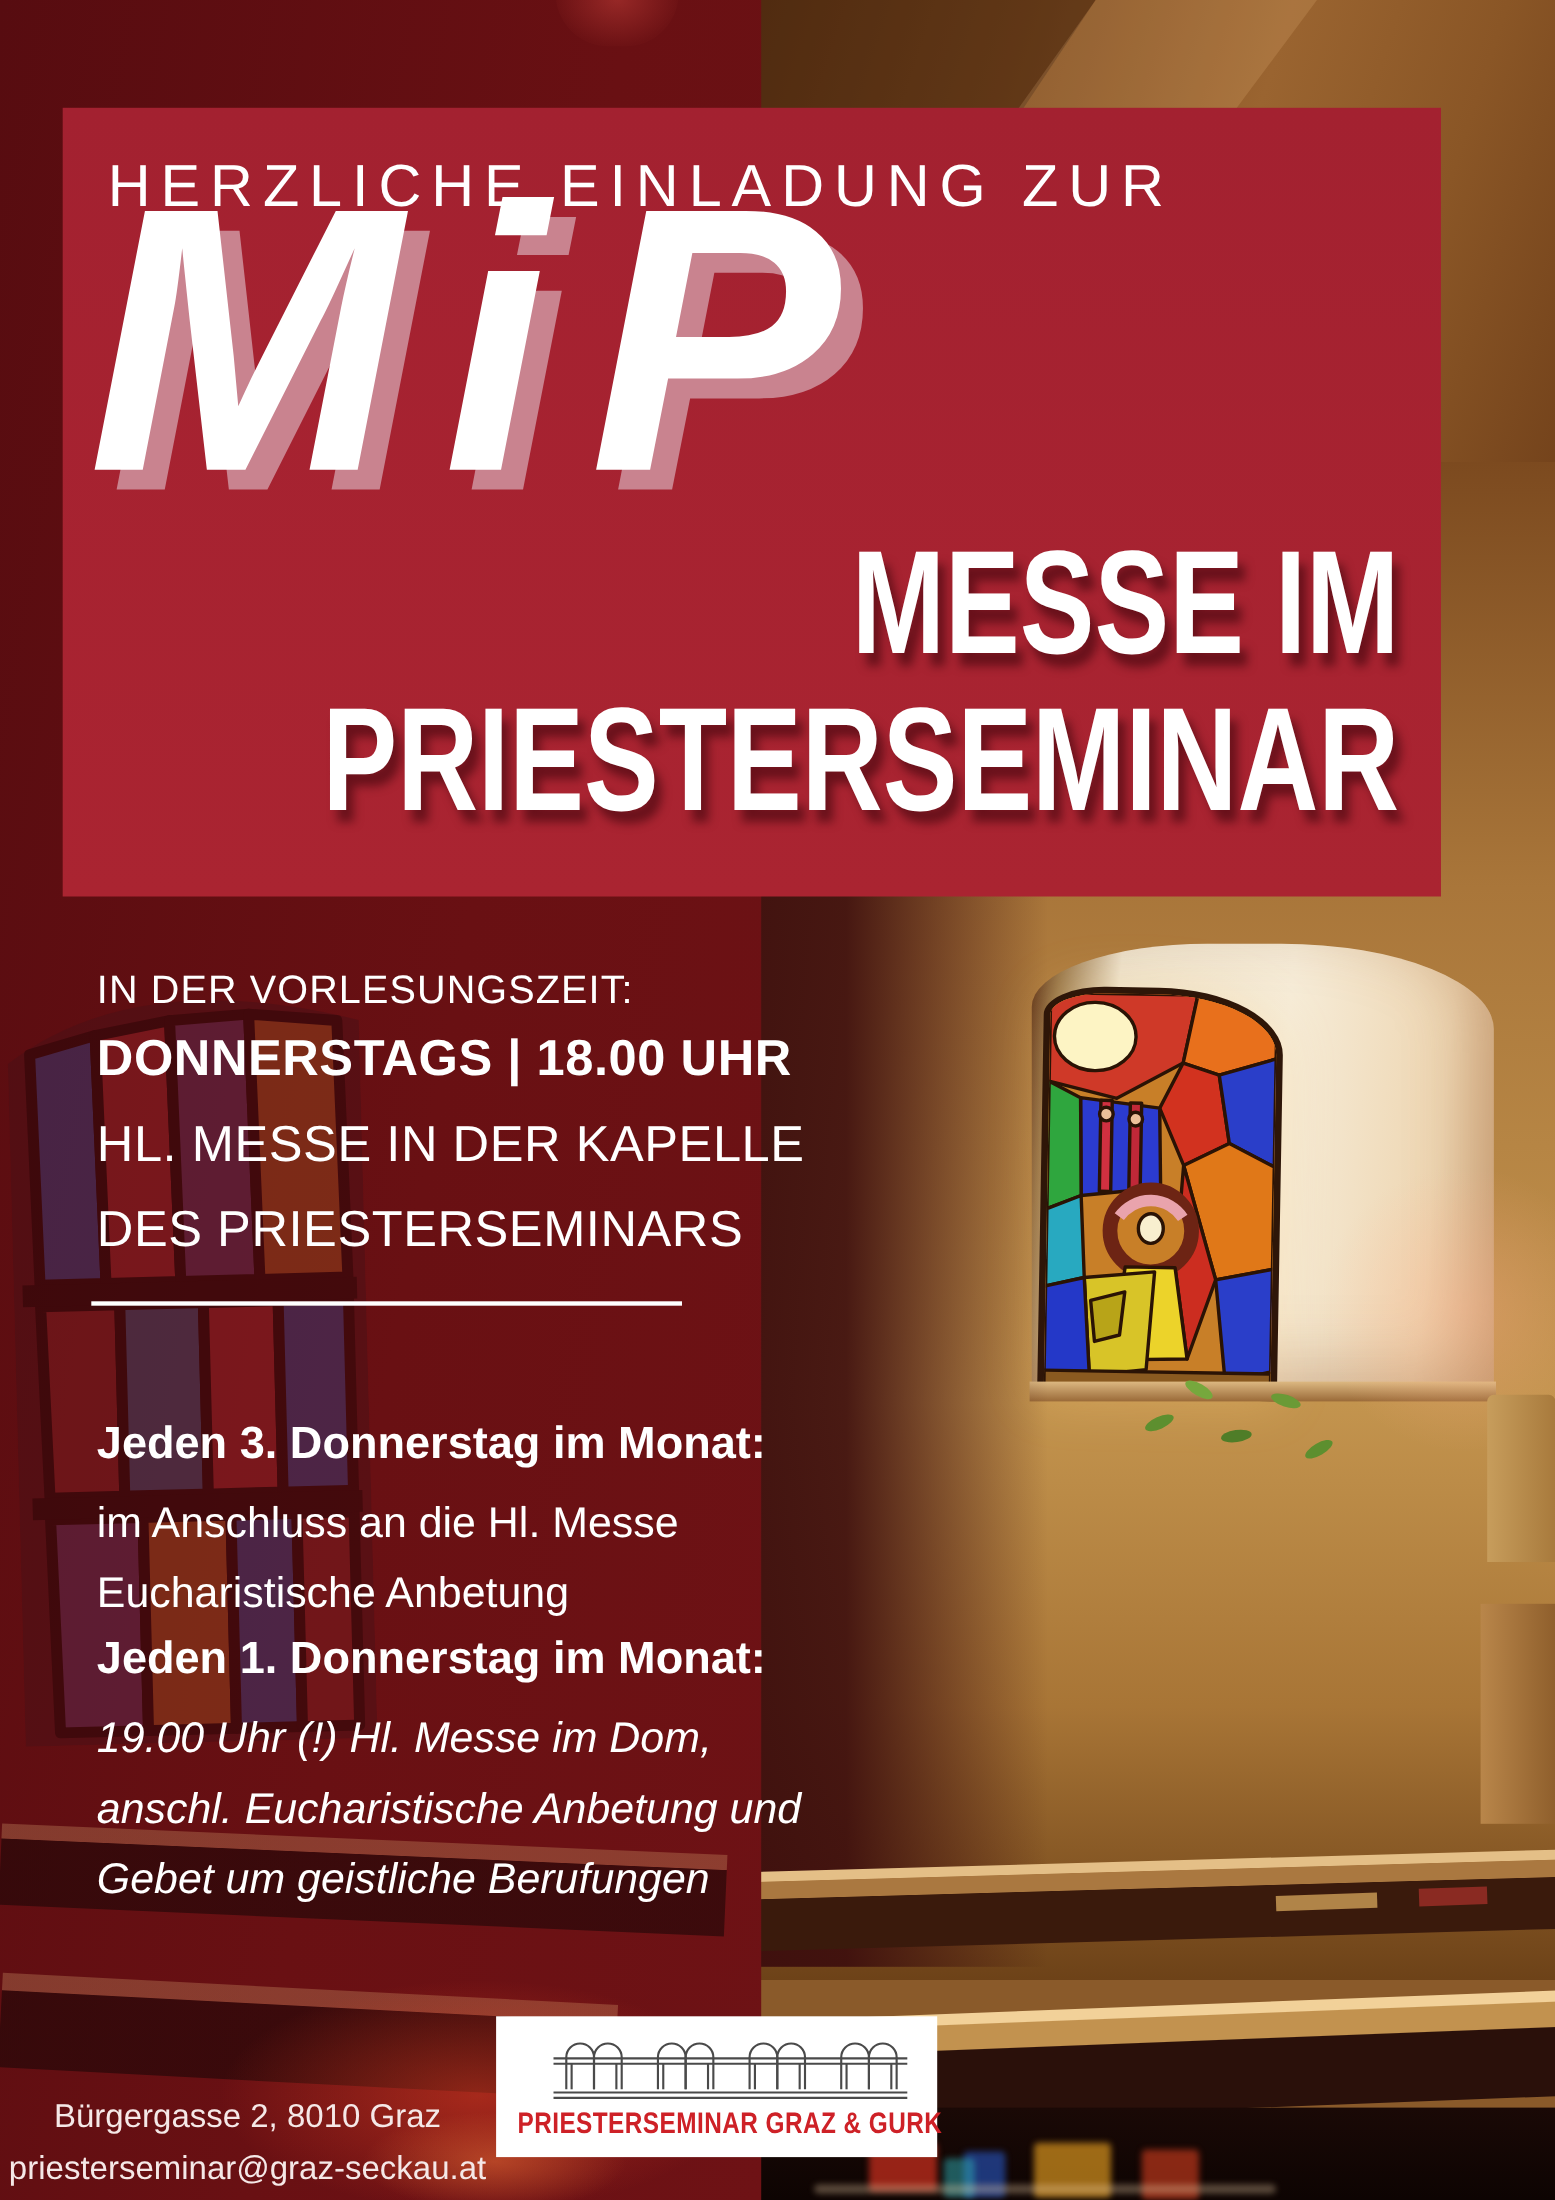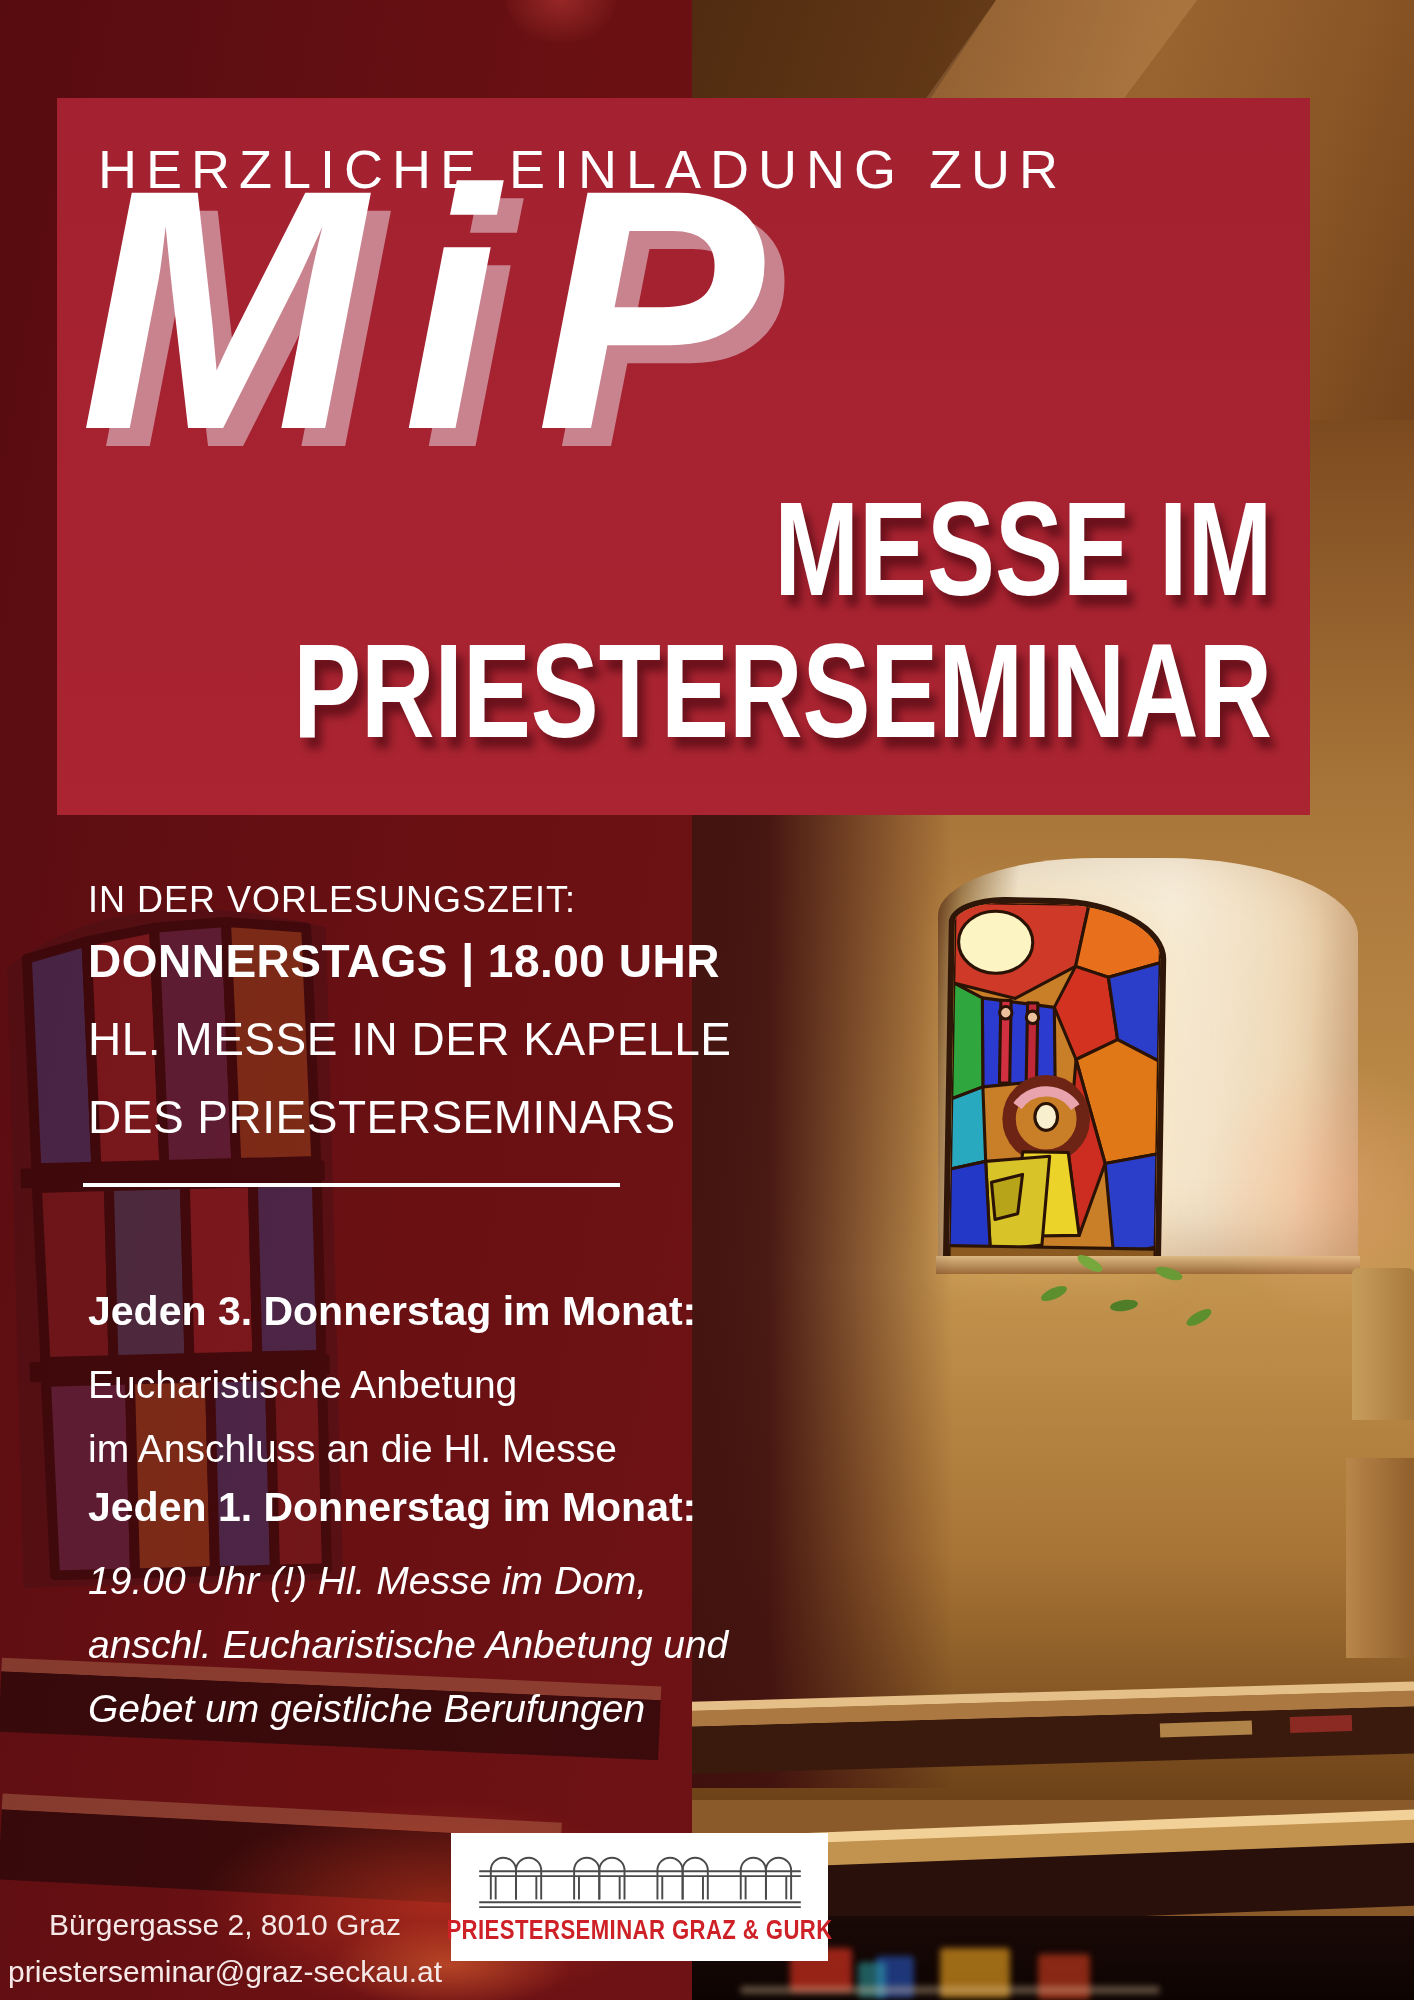--- a/index.html
+++ b/index.html
@@ -92,21 +92,21 @@
   .month-block h3{font-size:41px;font-weight:700;margin:0 0 16px 0;line-height:1.25;}
   .month-block p{font-size:39px;font-weight:400;margin:0;line-height:1.64;}
   .block-3{top:1286px;}
   .block-1{top:1482px;}
   .block-1 p{font-style:italic;}
 
   .contact{position:absolute;right:972px;top:1902px;text-align:center;color:#F5E8E7;
     font-size:30px;line-height:1.55;white-space:nowrap;}
 
   .logo-box{position:absolute;left:451px;top:1833px;width:377px;height:128px;background:#fff;
-    display:flex;flex-direction:column;align-items:center;justify-content:center;gap:4px;}
+    display:flex;flex-direction:column;align-items:center;justify-content:center;gap:4px;padding-left:24px;}
   .logo-box svg{display:block;}
   .logo-text{color:#CE2127;font-size:27px;font-weight:700;letter-spacing:.5px;white-space:nowrap;
     transform:scaleX(.82);transform-origin:50% 50%;}
 </style>
 </head>
 <body>
 
 <div class="poster">
 
   <div class="photo">
@@ -207,22 +207,22 @@
     <p class="intro">IN DER VORLESUNGSZEIT:</p>
     <p class="time">DONNERSTAGS | 18.00 UHR</p>
     <p class="place">HL. MESSE IN DER KAPELLE</p>
     <p class="place">DES PRIESTERSEMINARS</p>
   </div>
 
   <div class="divider"></div>
 
   <div class="month-block block-3">
     <h3>Jeden 3. Donnerstag im Monat:</h3>
+    <p>im Anschluss an die Hl. Messe</p>
     <p>Eucharistische Anbetung</p>
-    <p>im Anschluss an die Hl. Messe</p>
   </div>
 
   <div class="month-block block-1">
     <h3>Jeden 1. Donnerstag im Monat:</h3>
     <p>19.00 Uhr (!) Hl. Messe im Dom,</p>
     <p>anschl. Eucharistische Anbetung und</p>
     <p>Gebet um geistliche Berufungen</p>
   </div>
 
   <div class="contact">

